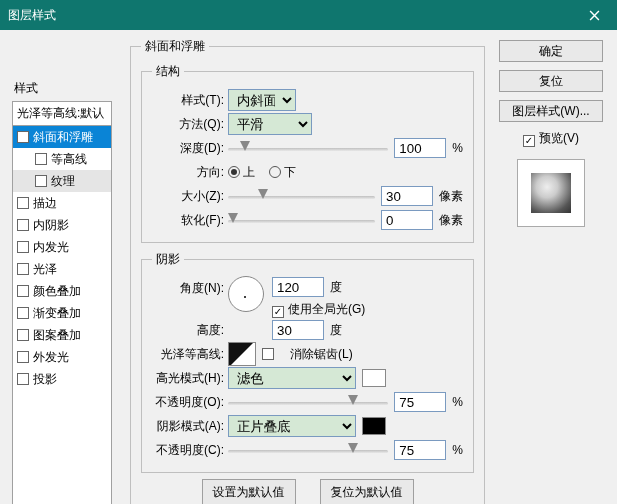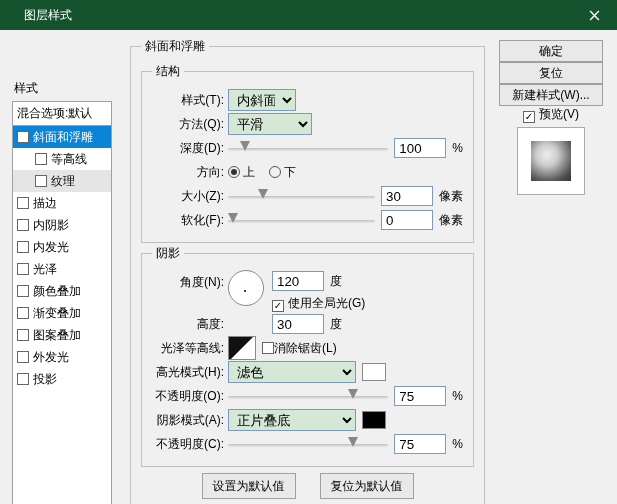--- a/index.html
+++ b/index.html
@@ -1,18 +1,18 @@
 <!DOCTYPE html>
 <html><head>
 <meta charset="utf-8">
 <style>
 * { box-sizing: border-box; font-family: "Microsoft YaHei", "SimSun", sans-serif; }
 body { margin: 0; background: #f0f0f0; font-size: 12px; overflow: hidden; }
 .window { width: 617px; height: 504px; background: #f0f0f0; position: relative; }
-.titlebar { height: 30px; background: #14532d; color: #fff; display: flex; align-items: center; padding-left: 24px; justify-content: space-between; }
+.titlebar { height: 30px; background: #0f766e; color: #fff; display: flex; align-items: center; padding-left: 8px; justify-content: space-between; }
 .titlebar .close { width: 45px; height: 30px; display: flex; align-items: center; justify-content: center; cursor: default; }
 .titlebar .close svg { width: 11px; height: 11px; }
 .body { position: absolute; top: 30px; left: 0; right: 0; bottom: 0; }
 
 .leftcol { position: absolute; left: 12px; top: 8px; width: 100px; margin-top: 42px; }
 .style-label { margin-bottom: 4px; padding-left: 2px; }
 .blend-row { background: #fff; padding: 3px 4px; border: 1px solid #a0a0a0; border-bottom: none; }
 .style-list { border: 1px solid #a0a0a0; background: #fff; height: 418px; }
 .item { display: flex; align-items: center; height: 22px; padding-left: 4px; gap: 4px; }
 .item.sel { background: #0a84d6; color: #fff; }
@@ -35,21 +35,21 @@
 select.combo.wide { width: 128px; }
 .radio-dot { width: 12px; height: 12px; border: 1px solid #555; border-radius: 50%; display: inline-flex; align-items: center; justify-content: center; margin-right: 3px; }
 .radio-dot.on::after { content: ""; width: 6px; height: 6px; background: #333; border-radius: 50%; }
 .angle-ctrl { width: 36px; height: 36px; border: 1px solid #888; border-radius: 50%; background: #fff; position: relative; margin-right: 8px; }
 .angle-ctrl::after { content: ""; position: absolute; left: 50%; top: 50%; width: 2px; height: 2px; background: #000; border-radius: 50%; transform: translate(-2px,2px); }
 .swatch { width: 24px; height: 18px; border: 1px solid #888; margin-left: 6px; }
 .contour-swatch { width: 28px; height: 24px; border: 1px solid #888; background: linear-gradient(135deg,#111 0%, #111 49%, #fff 51%, #fff 100%); margin-right: 6px; }
 .btn { height: 26px; border: 1px solid #9f9f9f; background: #e9e9e9; display: inline-flex; align-items: center; justify-content: center; padding: 0 10px; }
 .bottom-btns { display: flex; gap: 24px; justify-content: center; margin-top: 6px; }
 
-.rightcol { position: absolute; right: 14px; top: 10px; width: 104px; display: flex; flex-direction: column; align-items: center; }
+.rightcol { position: absolute; right: 14px; top: 10px; width: 104px; display: flex; flex-direction: column; align-items: center; gap: 8px; }
 .rbtn { width: 100%; height: 22px; border: 1px solid #9f9f9f; background: #e9e9e9; display: flex; align-items: center; justify-content: center; }
 .preview-box { width: 68px; height: 68px; border: 1px solid #aaa; background: #fff; display: flex; align-items: center; justify-content: center; margin-top: 4px; }
 .preview-box .blob { width: 40px; height: 40px; background: radial-gradient(circle at 40% 35%, #eee 0%, #ccc 30%, #555 75%, #333 100%); }
 .chk-row { display: flex; align-items: flex-end; gap: 4px; }
 </style>
 </head>
 <body>
 <div class="window">
 
 <div class="titlebar">
@@ -59,21 +59,21 @@
           <path d="M1 1 L9 9 M9 1 L1 9" stroke="#fff" stroke-width="1.3"></path>
         </svg>
   </div>
 </div>
 
 <div class="body">
 
   <div class="leftcol">
     <div class="style-label">样式</div>
     <div class="blend-row">
-      <span>混合选项:默认</span>
+      <span>光泽等高线:默认</span>
     </div>
     <div class="style-list">
       <div class="item sel">
         <span class="cb on"></span>
         <span>斜面和浮雕</span>
       </div>
       <div class="item sub">
         <span class="cb"></span>
         <span>等高线</span>
       </div>
@@ -117,21 +117,21 @@
         <span class="cb"></span>
         <span>投影</span>
       </div>
     </div>
   </div>
 
   <div class="midcol">
     <fieldset>
       <legend>斜面和浮雕</legend>
 
-      <fieldset style="margin-bottom:2px;">
+      <fieldset style="margin-bottom:8px;">
         <legend>结构</legend>
 
         <div class="row">
           <span class="lbl">样式(T):</span>
           <select class="combo" style="width:68px;text-align:right;">
             <option>内斜面</option>
           </select>
         </div>
         <div class="row">
           <span class="lbl">方法(Q):</span>
@@ -196,21 +196,21 @@
           <span class="lbl">高度:</span>
           <div style="width:44px;"></div>
           <input class="numbox" value="30" style="">
           <span class="unit">度</span>
         </div>
 
         <div class="row">
           <span class="lbl">光泽等高线:</span>
           <div class="contour-swatch"></div>
           <span class="cb"></span>
-          <span style="margin-left:0;">消除锯齿(L)</span>
+          <span style="margin-left:16px;">消除锯齿(L)</span>
         </div>
 
         <div class="row">
           <span class="lbl">高光模式(H):</span>
           <select class="combo wide">
             <option>滤色</option>
           </select>
           <div class="swatch" style="background:#fff;"></div>
         </div>
         <div class="row">
@@ -254,21 +254,21 @@
   </div>
 
   <div class="rightcol">
     <div class="rbtn">
           <span>确定</span>
         </div>
     <div class="rbtn">
           <span>复位</span>
         </div>
     <div class="rbtn">
-          <span>新建样式(W)...</span>
+          <span>图层样式(W)...</span>
         </div>
     <div class="chk-row">
       <span class="cb on"></span>
       <span>预览(V)</span>
     </div>
     <div class="preview-box">
           <div class="blob"></div>
         </div>
   </div>
 

